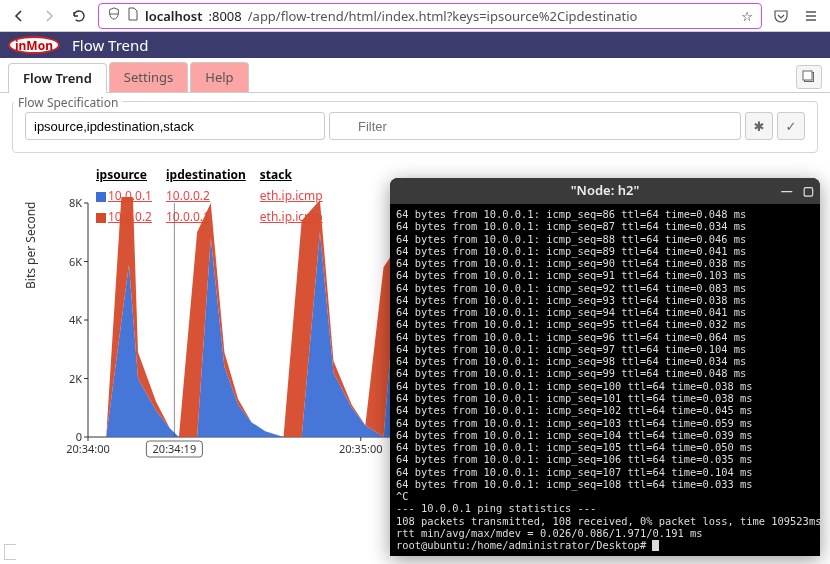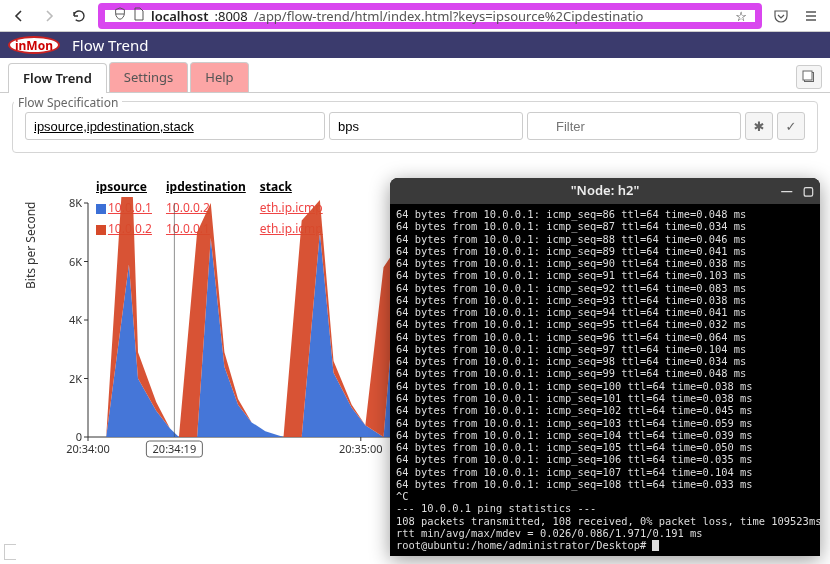--- a/index.html
+++ b/index.html
@@ -1,46 +1,46 @@
 <!DOCTYPE html>
 <html><head>
 <meta charset="utf-8">
 <style>
   * { box-sizing: border-box; margin: 0; padding: 0; }
   body { font-family: system-ui, -apple-system, "Segoe UI", sans-serif; font-size: 13px; background: #fff; width: 830px; height: 564px; overflow: hidden; position: relative; }
   
   .browser-chrome { display: flex; align-items: center; height: 32px; padding: 0 8px; border-bottom: 1px solid #ccc; gap: 8px; }
   .nav-btn { width: 22px; height: 22px; display:flex; align-items:center; justify-content:center; border-radius: 4px; color:#333; }
   .nav-btn.disabled { color: #bbb; }
-  .addr-bar { flex:1; display:flex; align-items:center; gap:6px; height:26px; border:7px solid #d946ef; border-radius: 4px; padding:0 8px; font-size: 13px; color:#222; }
+  .addr-bar { flex:1; display:flex; align-items:center; gap:6px; height:26px; border:1px solid #d946ef; border-radius: 4px; padding:0 8px; font-size: 13px; color:#222; }
   .url-host { font-weight: 600; }
   .url-rest { color:#555; overflow:hidden; white-space:nowrap; text-overflow:ellipsis;}
   
   .app-header { background:#3b3b6d; color:#fff; display:flex; align-items:center; padding:2px 8px; height:26px; gap:12px; }
   .logo { background:#fff; color:#c00; border-radius: 50%/50%; height:18px; width:52px; display:flex; align-items:center; justify-content:center; font-weight:700; font-size:12px; border:2px solid #c22; }
   .app-title { font-size:15px; font-weight:400; }
   
   .tabs-row { display:flex; align-items:center; padding:4px 8px 0 8px; border-bottom:1px solid #ccc; gap:2px; }
   .tab { padding:5px 14px 6px; border:1px solid #ccc; border-bottom:none; background:#fca5a5; border-radius:4px 4px 0 0; color:#555; }
   .tab.active { background:#fff; color:#222; font-weight:600; position:relative; top:1px; }
   .tab-spacer { flex:1; }
   .tab-right-btn { width:26px; height:24px; border:1px solid #ccc; border-radius:3px; background:#f5f5f5; display:flex; align-items:center; justify-content:center; color:#666; }
   
   .panel-wrap { padding:8px 12px; }
   .fieldset { border:1px solid #d5d5d5; border-radius:4px; padding:10px 12px 12px; position:relative; }
   .fieldset-legend { position:absolute; top:-8px; left:1px; background:#fff; padding:0 4px; color:#666; font-size:12px; }
   .inputs-row { display:flex; gap:4px; align-items:center; }
   .text-input { height:28px; border:1px solid #ccc; border-radius:3px; padding:0 8px; font-size:13px; }
-  .keys-input { flex:0 0 300px;text-decoration:underline; }
+  .keys-input { flex:0 0 300px; }
   .value-input { flex:0 0 70px; }
   .filter-input { flex:1; color:#0c4a6e;padding-left:28px; }
   .icon-btn { width:28px; height:28px; border:1px solid #ccc; border-radius:3px; background:#f5f5f5; display:flex; align-items:center; justify-content:center; color:#666; }
   
   .chart-wrap { margin:6px 0 0 48px; position:relative; height:320px; }
-  .legend-table { position:absolute; left:30px; top:16px; background:#fff; border:0; font-size:12px; }
+  .legend-table { position:absolute; left:30px; top:4px; background:#fff; border:0; font-size:12px; }
   .legend-table th { text-decoration: underline; font-weight:700; padding:1px 8px 1px 4px; text-align:left;}
   .legend-table td { padding:1px 8px 1px 4px; }
   .legend-swatch { display:inline-block; width:10px; height:10px; vertical-align:middle; margin-right:2px;}
   .link { color:#ef4444; text-decoration:underline;margin-top:34px; }
   .axis-label { position:absolute; left:-38px; top:130px; transform:rotate(-90deg); transform-origin:left top; font-size:12px; color:#333; }
   .svg-chart { position:absolute; left:0; top:38px; }
   .xtick { font-size:11px; fill:#333; text-anchor:middle; }
   .ytick { font-size:11px; fill:#333; text-anchor:end; }
   .cursor-box { stroke:#666; fill:#fff; }
   
@@ -113,21 +113,20 @@
         <rect x="1" y="1" width="9" height="9" stroke="#666" fill="#fff"></rect>
       </svg>
     </div>
 </div>
 
 <div class="panel-wrap">
   <div class="fieldset">
     <span class="fieldset-legend">Flow Specification</span>
     <div class="inputs-row">
       <input class="text-input keys-input" value="ipsource,ipdestination,stack" style="">
-      <input class="text-input value-input" value="bps" style="">
       <input class="text-input filter-input" placeholder="Filter" style="">
       <div class="icon-btn">
           <span>✱</span>
         </div>
       <div class="icon-btn">
           <span>✓</span>
         </div>
     </div>
   </div>
 

